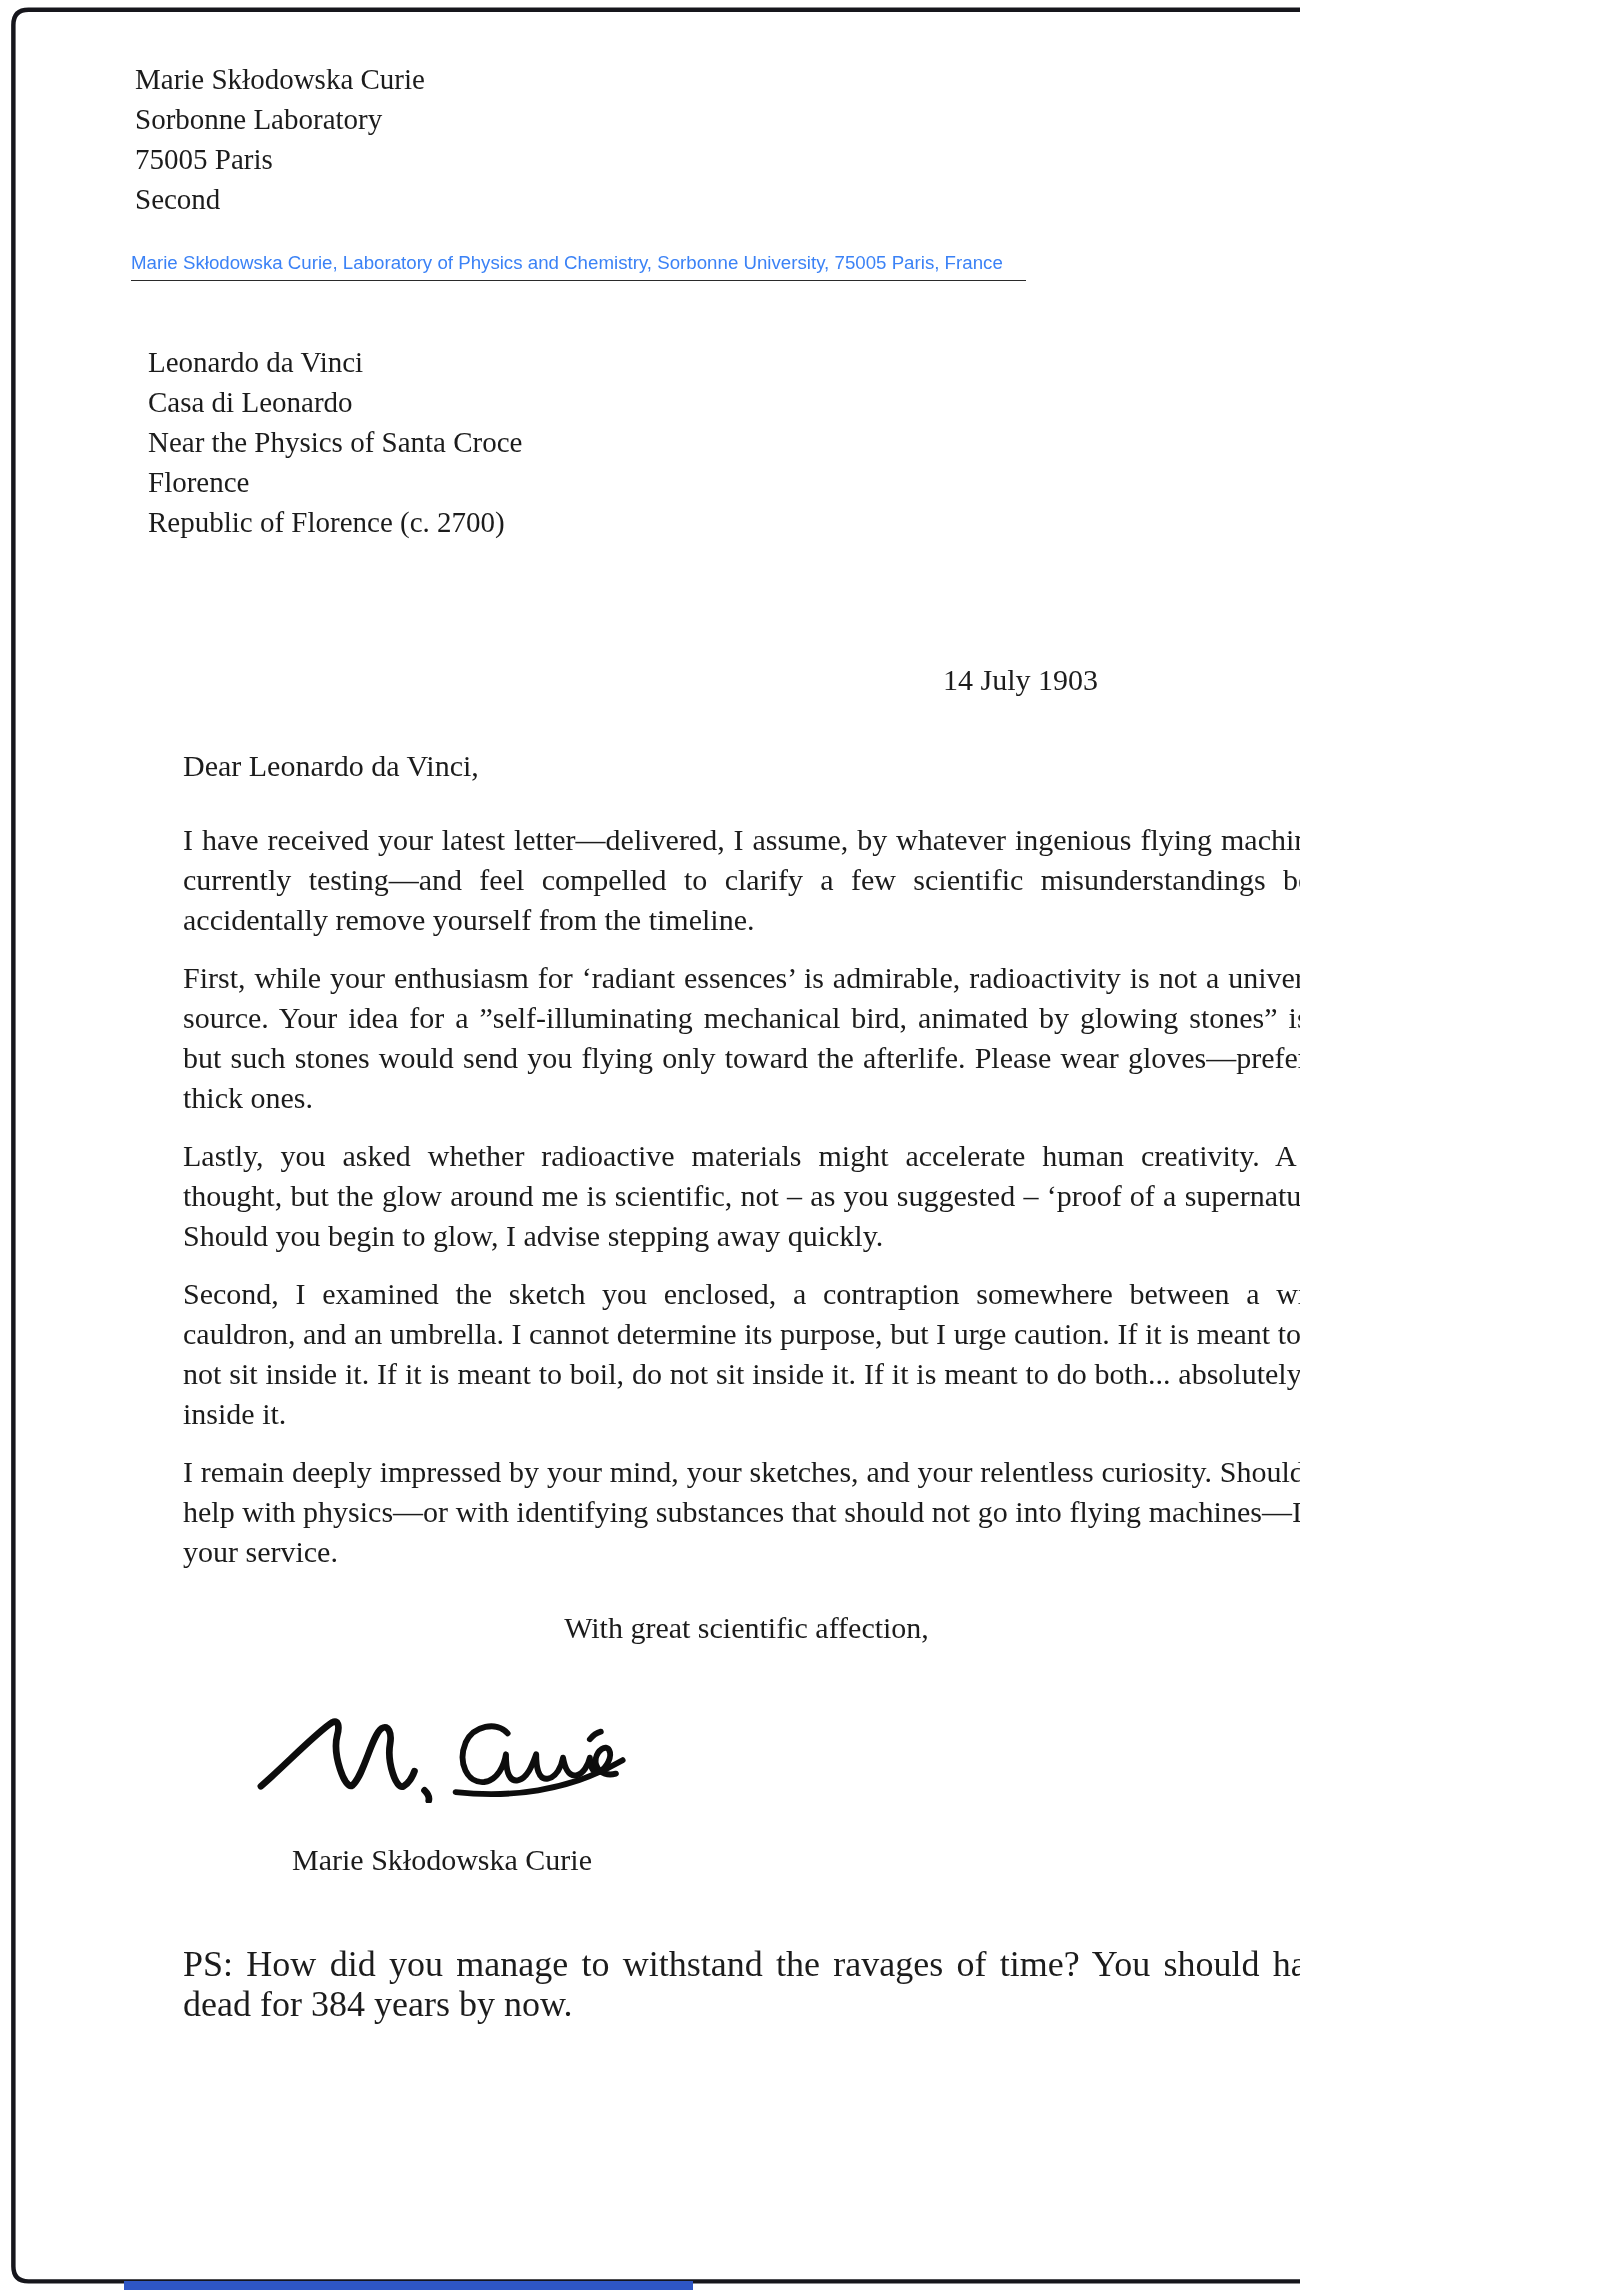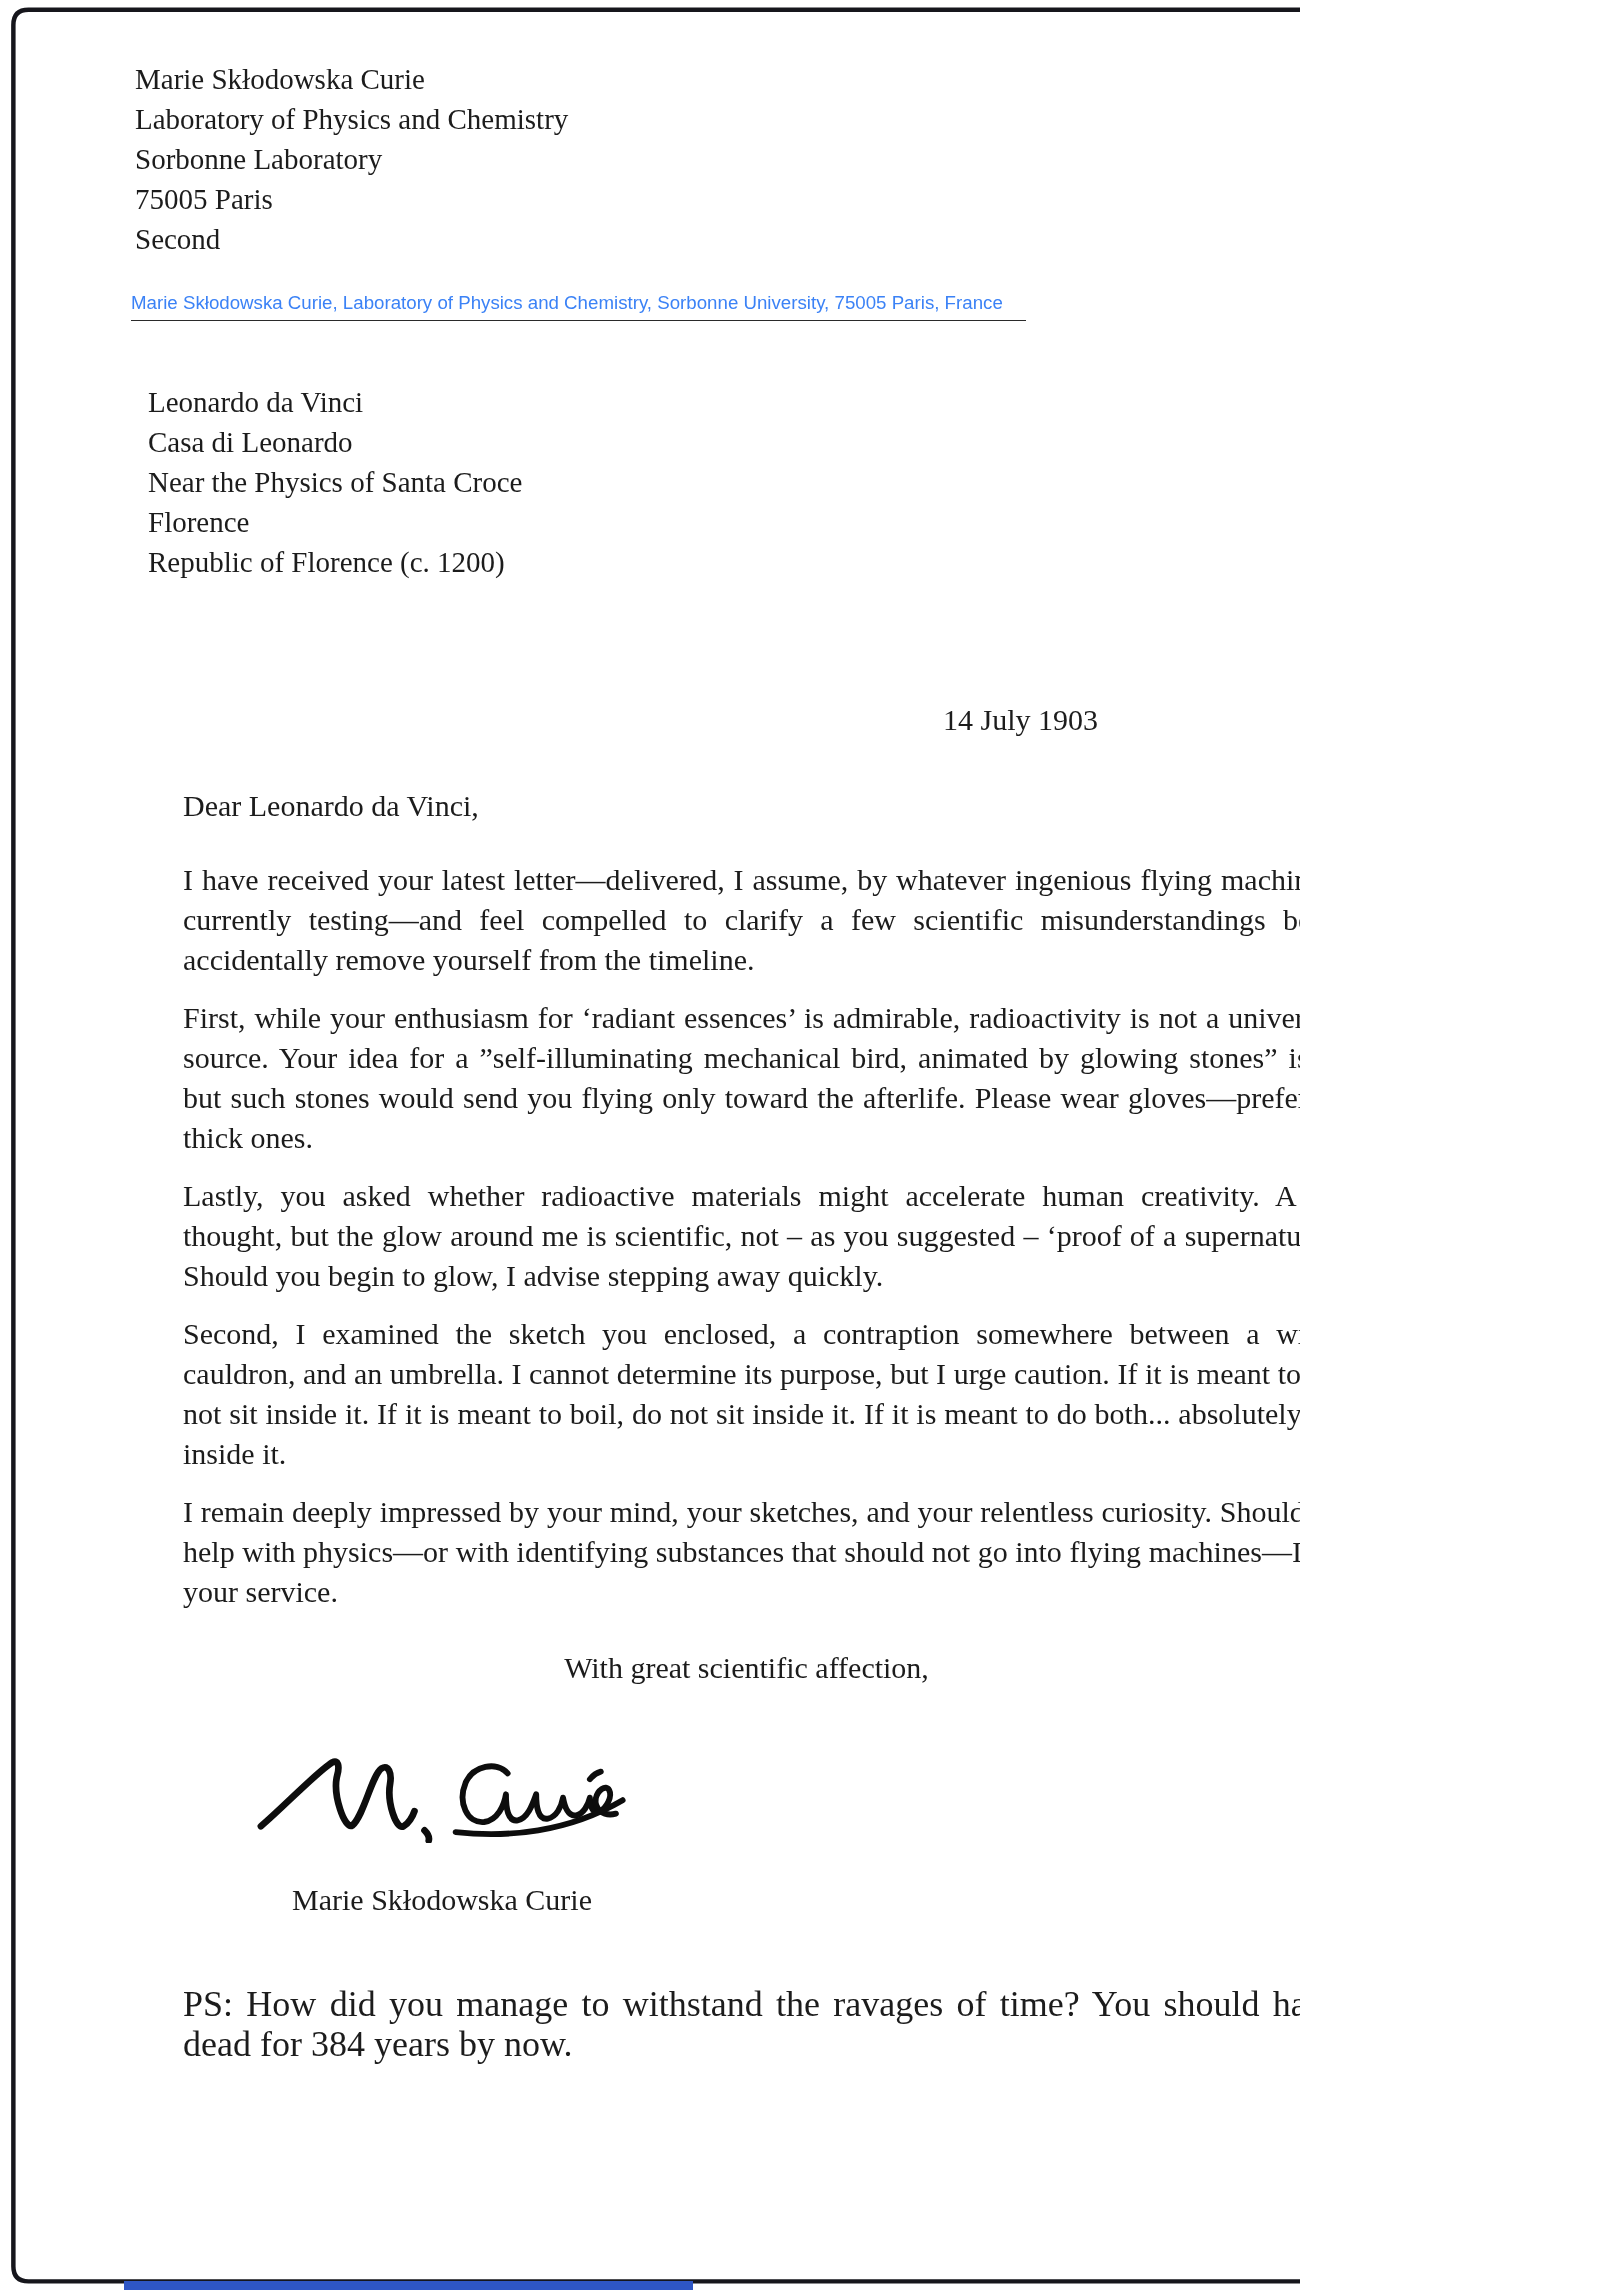--- a/index.html
+++ b/index.html
@@ -48,36 +48,35 @@
 
   <svg class="frame" width="1621" height="2293" viewBox="0 0 1819 2573">
     <path d="M 32 11 H 1700 L 1808 119 V 2543 Q 1808 2560 1791 2560 H 32 Q 15 2560 15 2543 V 28 Q 15 11 32 11 Z" fill="none" stroke="#16161c" stroke-width="5"></path>
     <path d="M 1700 11 C 1703 52 1720 90 1758 102 C 1776 108 1794 113 1808 119" fill="#ffffff" stroke="#16161c" stroke-width="7" stroke-linecap="round" stroke-linejoin="round"></path>
   </svg>
 
   <div class="content">
 
     <div class="sender">
       <div class="addr-line">Marie Skłodowska Curie</div>
-      <div class="addr-line">Laboratory of Physics and Chemistry</div>
       <div class="addr-line">Sorbonne Laboratory</div>
       <div class="addr-line">75005 Paris</div>
       <div class="addr-line">Second</div>
     </div>
 
     <div>
       <span class="return-line">Marie Skłodowska Curie, Laboratory of Physics and Chemistry, Sorbonne University, 75005 Paris, France</span>
     </div>
 
     <div class="recipient">
       <div class="addr-line">Leonardo da Vinci</div>
       <div class="addr-line">Casa di Leonardo</div>
       <div class="addr-line">Near the Physics of Santa Croce</div>
       <div class="addr-line">Florence</div>
-      <div class="addr-line">Republic of Florence (c. 1200)</div>
+      <div class="addr-line">Republic of Florence (c. 2700)</div>
     </div>
 
     <div class="date">14 July 1903</div>
 
     <div class="salutation">Dear Leonardo da Vinci,</div>
 
     <p class="body-par first">I have received your latest letter—delivered, I assume, by whatever ingenious flying machine you are currently testing—and feel compelled to clarify a few scientific misunderstandings before you accidentally remove yourself from the timeline.</p>
     <p class="body-par">First, while your enthusiasm for ‘radiant essences’ is admirable, radioactivity is not a universal power source. Your idea for a ”self-illuminating mechanical bird, animated by glowing stones” is creative, but such stones would send you flying only toward the afterlife. Please wear gloves—preferably very thick ones.</p>
     <p class="body-par">Lastly, you asked whether radioactive materials might accelerate human creativity. A flattering thought, but the glow around me is scientific, not – as you suggested – ‘proof of a supernatural muse.’ Should you begin to glow, I advise stepping away quickly.</p>
     <p class="body-par">Second, I examined the sketch you enclosed, a contraption somewhere between a windmill, a cauldron, and an umbrella. I cannot determine its purpose, but I urge caution. If it is meant to rotate, do not sit inside it. If it is meant to boil, do not sit inside it. If it is meant to do both... absolutely do not sit inside it.</p>

